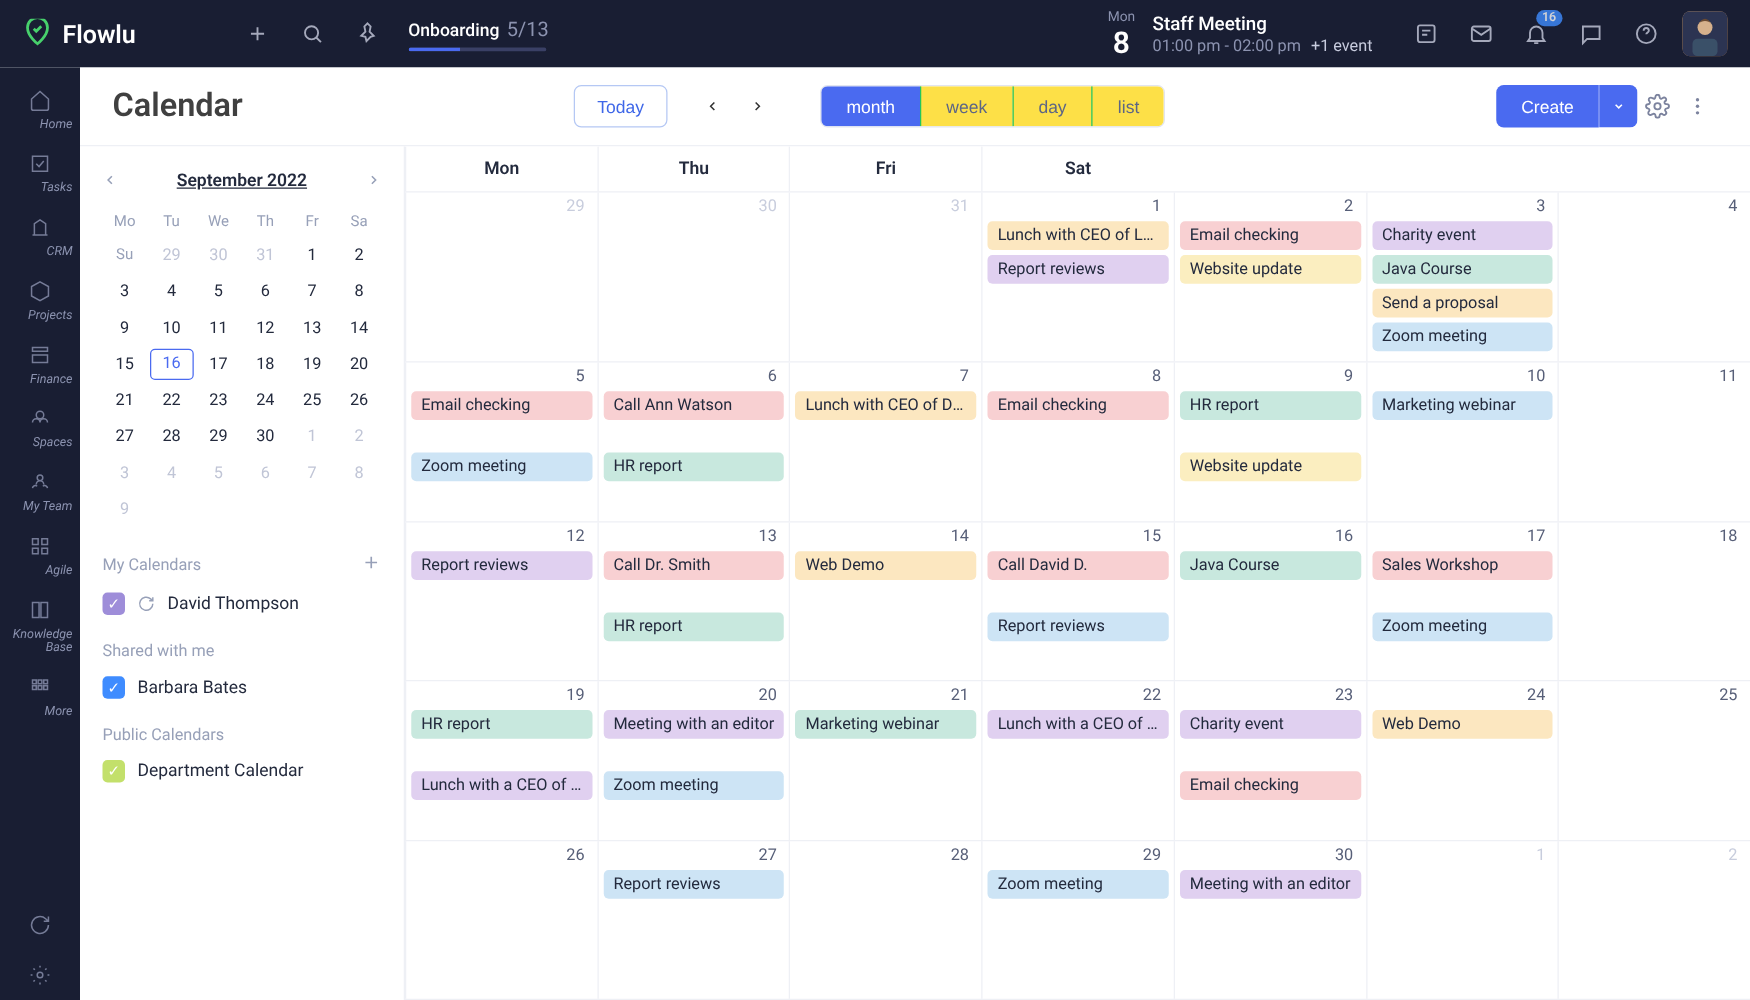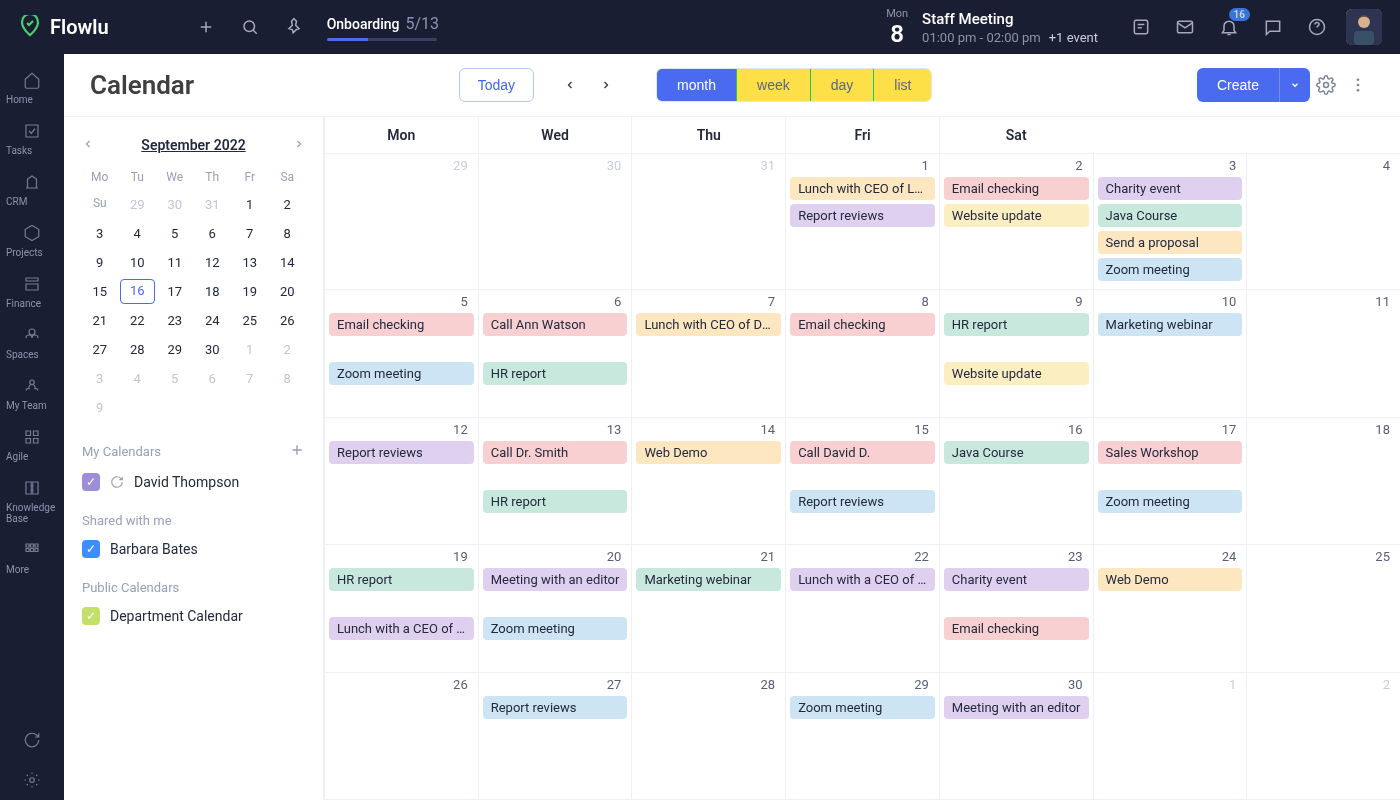--- a/index.html
+++ b/index.html
@@ -19,21 +19,21 @@
 .today-day { font-size: 11px; color: #8c93b0; }
 .today-num { font-size: 24px; font-weight: 600; }
 .event-info .event-title { font-size: 15px; font-weight: 500; }
 .event-info .event-time { font-size: 13px; color: #8c93b0; margin-top: 2px; }
 .event-extra { color: #c8ccde; font-size: 13px; margin-left: 8px; }
 .bell-wrap { position: relative; }
 .badge { position: absolute; top: -2px; right: -4px; background: #3f8cff; color: #fff; font-size: 10px; font-weight: 600; padding: 1px 5px; border-radius: 9px; }
 .avatar { width: 36px; height: 36px; border-radius: 6px; background: linear-gradient(135deg,#d0a070,#8a6040); margin-left: 12px; display:flex;align-items:center;justify-content:center;font-size:12px;color:#fff; }
 .layout { display: flex; height: calc(100% - 54px); }
 .rail { width: 64px; background: #191e33; display: flex; flex-direction: column; align-items: center; padding-top: 10px; gap: 4px; }
-.rail-item { width: 52px; text-align: left; padding: 6px 0; cursor: pointer; color: #8c93b0; font-size: 10px; }
+.rail-item { width: 52px; text-align: right; padding: 6px 0; cursor: pointer; color: #8c93b0; font-size: 10px; font-style: italic; }
 .rail-item-icon { width: 20px; height: 20px; margin: 0 auto 4px; display: flex; align-items: center; justify-content: center; opacity:.8; }
 .rail-spacer { flex: 1; }
 .content { flex: 1; display: flex; flex-direction: column; background: #fff; }
 .page-header { display: flex; align-items: center; padding: 14px 26px; border-bottom: 1px solid #eef0f5; }
 .page-title { font-size: 26px; font-weight: 600; color: #404040; }
 .today-btn { margin-left: auto; border: 1px solid #b5c8f4; color: #3f67e8; background: none; padding: 8px 18px; border-radius: 6px; cursor: pointer; font-size: 14px; font-weight:500;}
 .navbtns { margin-left: 20px; display: flex; gap: 4px; }
 .navbtn { width: 32px; height: 32px; background: none; border: none; cursor: pointer; color: #555; display:flex;align-items:center;justify-content:center;}
 .view-seg { margin-left: 34px; display: flex; border: 1px solid #e2e5ef; border-radius: 6px; overflow: hidden; }
 .view-seg button { border: none; background: #fde047; padding: 8px 20px; font-size: 14px; color: #5c6585; cursor: pointer; border-left:1px solid #22c55e;}
@@ -387,21 +387,20 @@
         <div id="public-cals">
             <div class="cal-row">
               <span class="chk" style="background:#c3e06b">✓</span>
               <span>Department Calendar</span>
             </div>
           </div>
       </div>
       <div class="maincal">
         <div class="dow-row" id="dow-row">
             <div class="dow">Mon</div>
-            <div class="dow">Wed</div>
             <div class="dow">Thu</div>
             <div class="dow">Fri</div>
             <div class="dow">Sat</div>
           </div>
         <div class="weeks" id="weeks">
             <div class="week">
               <div class="cell">
                 <div class="daynum out">29</div>
               </div>
               <div class="cell">

